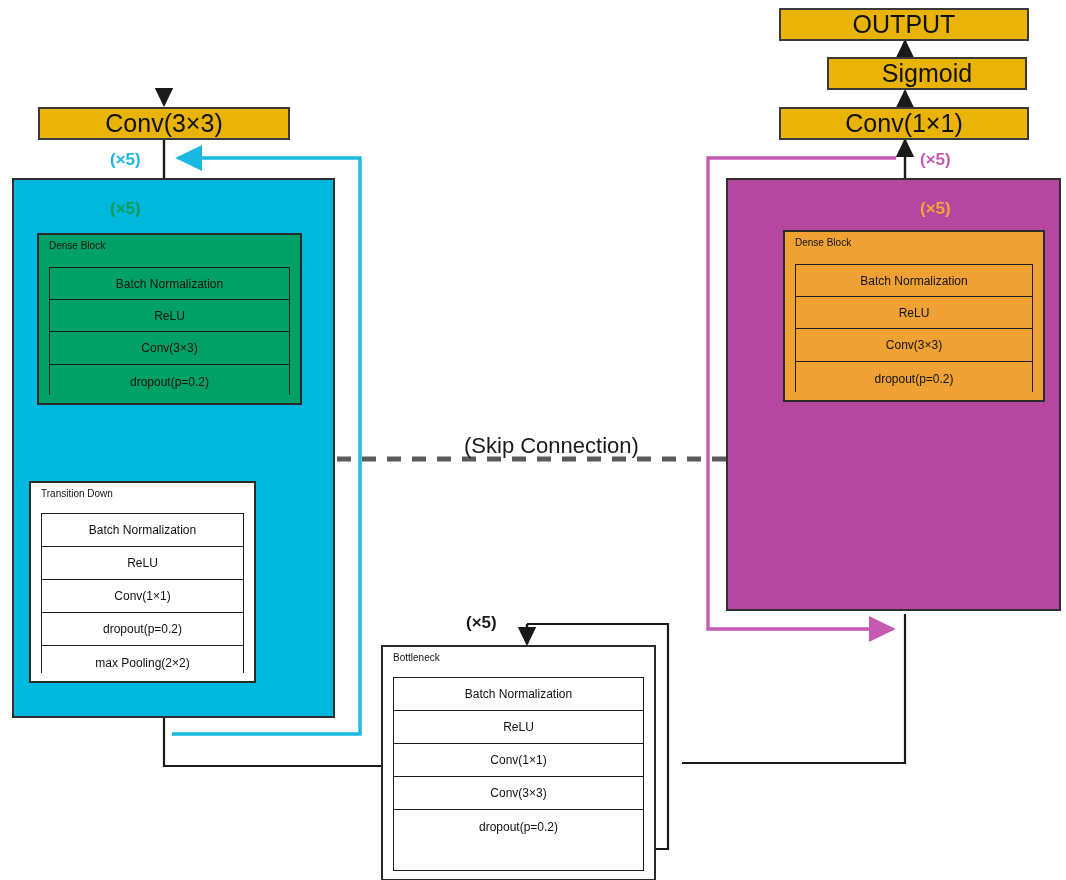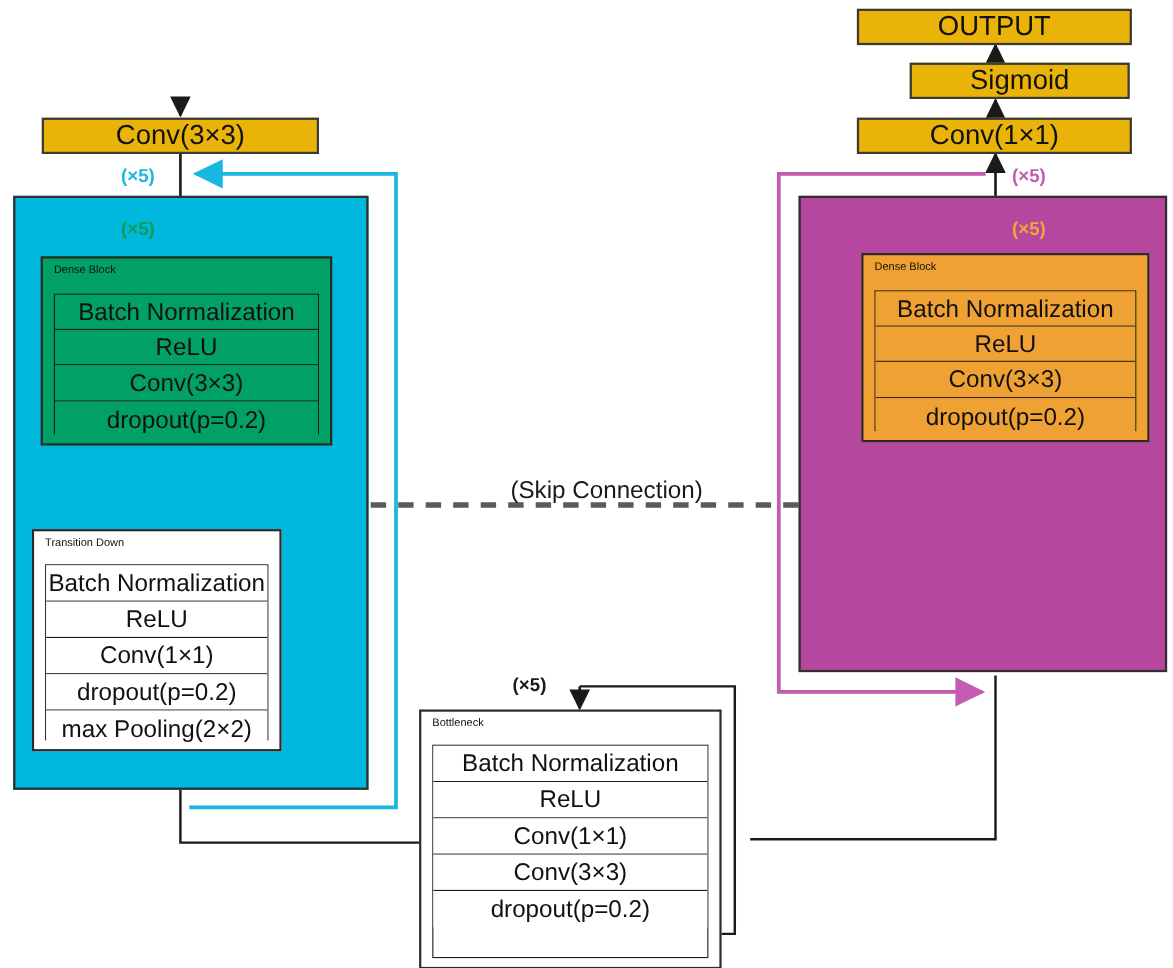--- a/index.html
+++ b/index.html
@@ -64,21 +64,21 @@
     bottom: 8px;
     border: 1.5px solid #1c1c1c;
     box-sizing: border-box;
   }
   .module .rows .row {
     box-sizing: border-box;
     border-bottom: 1.5px solid #1c1c1c;
     display: flex;
     align-items: center;
     justify-content: center;
-    font-size: 22px;
+    font-size: 12px;
     color: #111111;
     white-space: nowrap;
   }
   .module .rows .row:last-child { border-bottom: none; }
 
   .module.green  { background: #00a066; }
   .module.green .rows .row { background: #00a066; }
   .module.orange { background: #efa233; }
   .module.orange .rows .row { background: #efa233; }
   .module.white  { background: #ffffff; }

